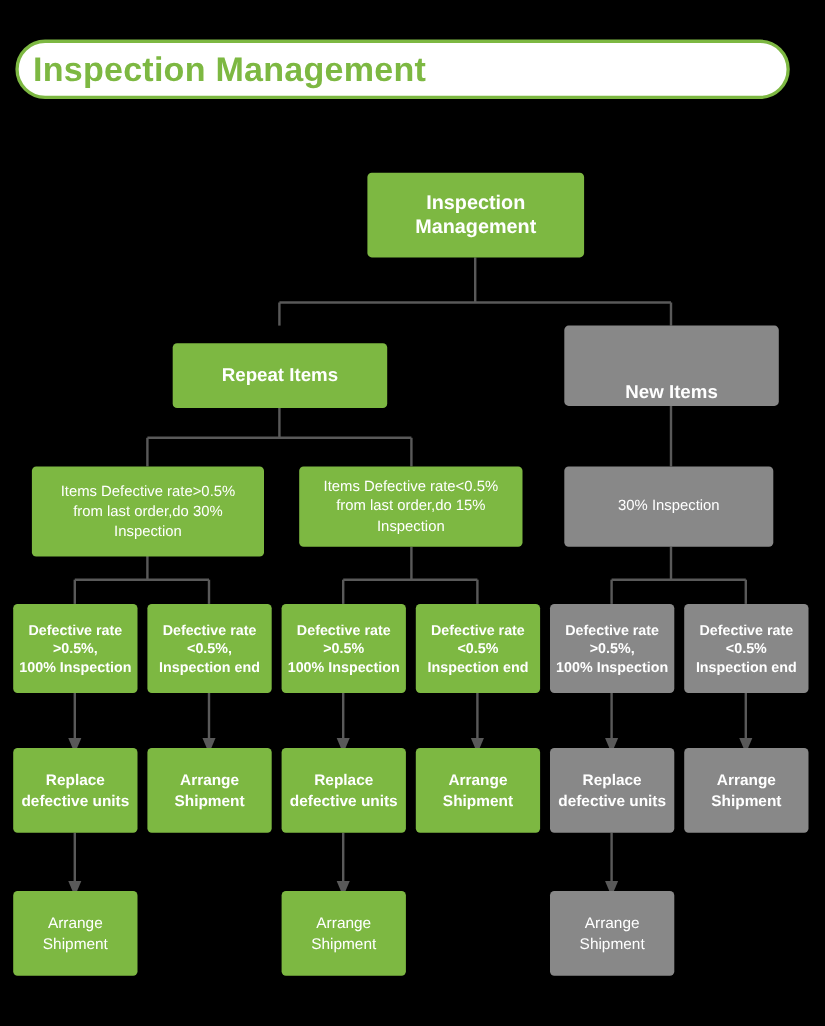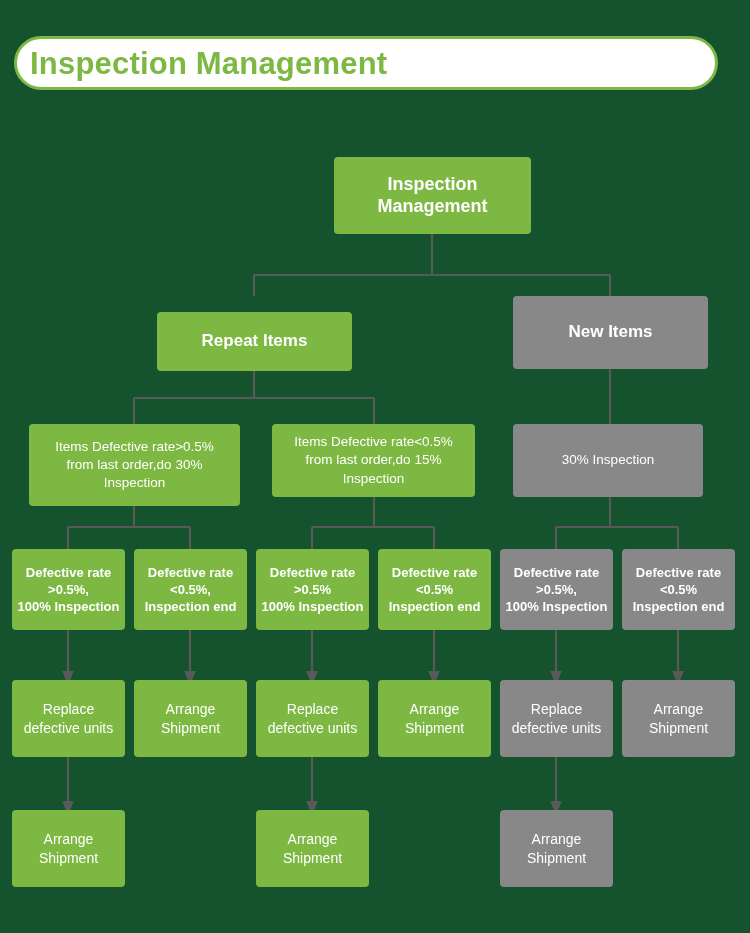--- a/index.html
+++ b/index.html
@@ -7,21 +7,21 @@
     padding: 0;
     background: #ffffff;
   }
   body {
     font-family: "Liberation Sans", sans-serif;
   }
   #page {
     position: relative;
     width: 750px;
     height: 933px;
-    background: #14532d;
+    background: #000000;
     overflow: hidden;
   }
 
   
   #header-banner {
     position: absolute;
     left: 14px;
     top: 36px;
     width: 704px;
     height: 54px;
@@ -69,21 +69,21 @@
     white-space: pre-line;
     line-height: 1.18;
   }
   .green { background: #7DB842; }
   .gray  { background: #888888; }
 
   .lvl-root .node-label { font-size: 18px; font-weight: bold; line-height: 1.18; }
   .lvl-2 .node-label    { font-size: 17px; font-weight: bold; }
   .lvl-3 .node-label    { font-size: 13.5px; font-weight: normal; line-height: 1.35; }
   .lvl-4 .node-label    { font-size: 13px;   font-weight: bold; line-height: 1.32; }
-  .lvl-5 .node-label    { font-size: 14px;   font-weight: normal; line-height: 1.32; }
+  .lvl-5 .node-label    { font-size: 14px;   font-weight: bold; line-height: 1.32; }
   .lvl-6 .node-label    { font-size: 14px;   font-weight: normal; line-height: 1.32; }
 </style>
 </head>
 <body>
 
 <div id="page">
 
   <div id="header-banner"></div>
   <div id="header-title">Inspection Management</div>
 
@@ -136,21 +136,21 @@
   </svg>
 
   <div class="node green lvl-root" style="left:334px; top:157px; width:197px; height:77px;">
     <span class="node-label">Inspection
 Management</span>
   </div>
 
   <div class="node green lvl-2" style="left:157px; top:312px; width:195px; height:59px;">
     <span class="node-label">Repeat Items</span>
   </div>
-  <div class="node gray lvl-2" style="left:513px; top:296px; width:195px; height:73px;">
+  <div class="node gray lvl-2" style="left:513px; top:296px; width:195px; height:73px;align-items:flex-end;">
     <span class="node-label">New Items</span>
   </div>
 
   <div class="node green lvl-3" style="left:29px; top:424px; width:211px; height:82px;">
     <span class="node-label">Items Defective rate&gt;0.5%
 from last order,do 30%
 Inspection</span>
   </div>
   <div class="node green lvl-3" style="left:272px; top:424px; width:203px; height:73px;align-items:center;">
     <span class="node-label">Items Defective rate&lt;0.5%

